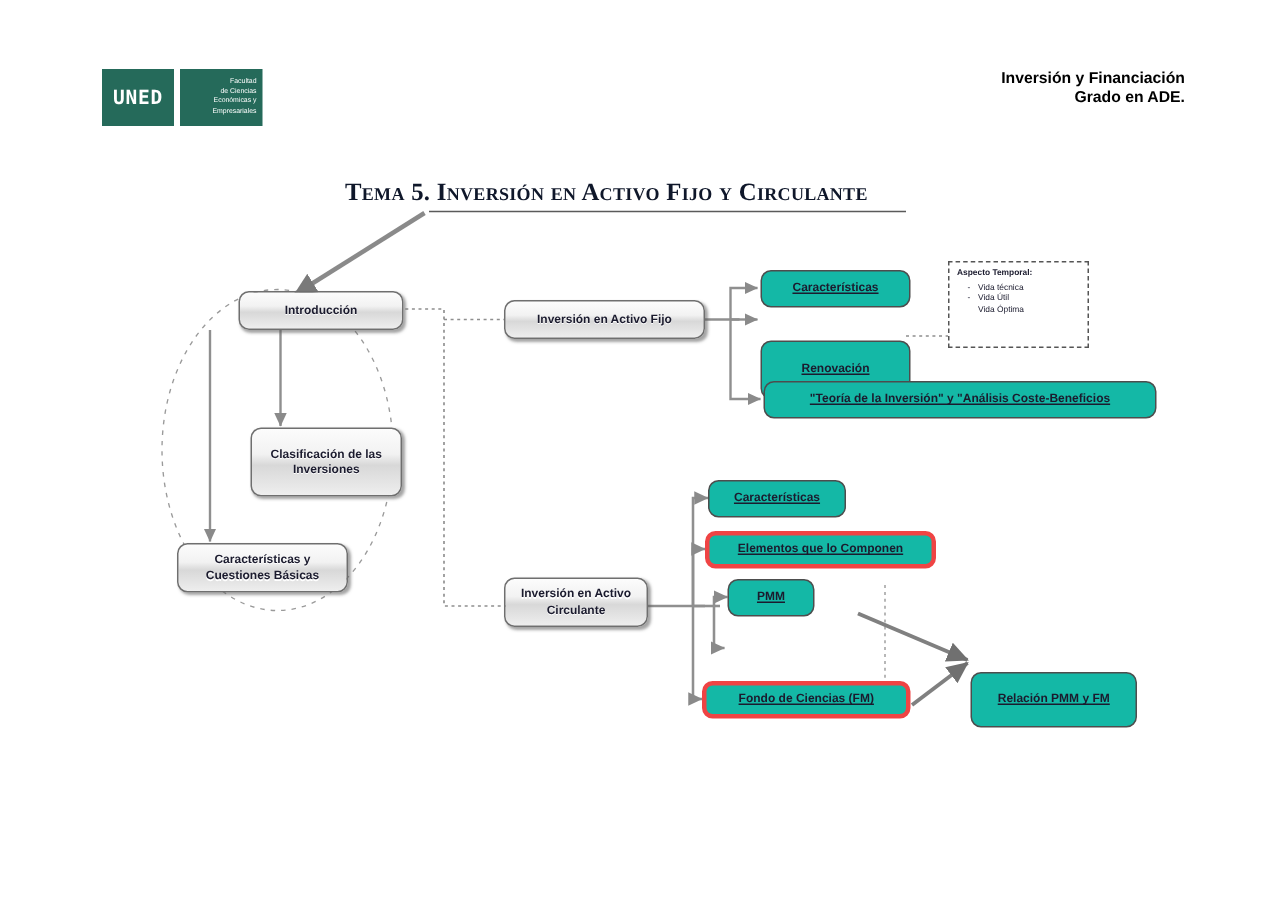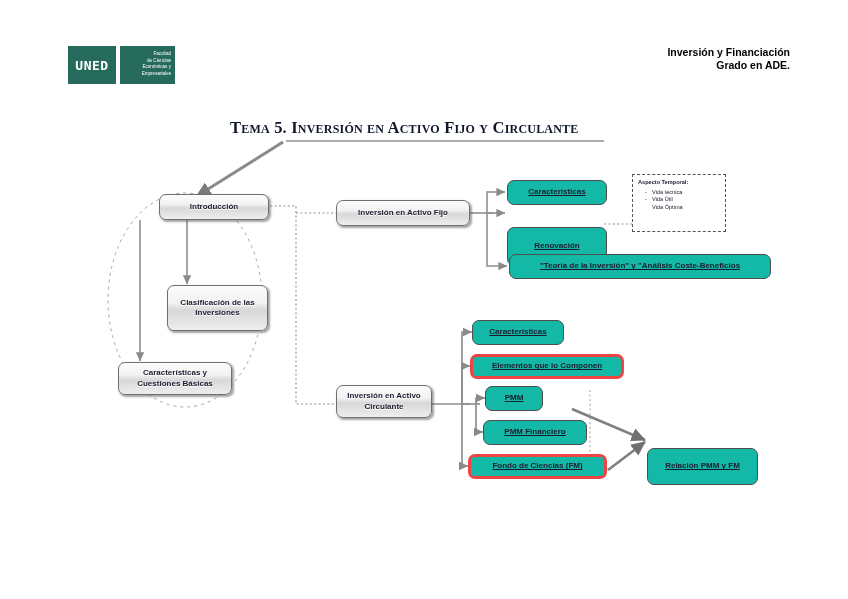--- a/index.html
+++ b/index.html
@@ -199,23 +199,20 @@
   </div>
 
   <div class="node plain thin" style="left:470px;top:354px;width:154px;height:25px;">
     <span>Elementos que lo Componen</span>
   </div>
 
   <div class="node plain" style="left:485px;top:386px;width:58px;height:25px;">
     <span>PMM</span>
   </div>
 
-  <div class="node plain" style="left:483px;top:420px;width:104px;height:25px;">
-    <span>PMM Financiero</span>
-  </div>
 
   <div class="node plain thin" style="left:468px;top:454px;width:139px;height:25px;">
     <span>Fondo de Ciencias (FM)</span>
   </div>
 
   <div class="node plain" style="left:647px;top:448px;width:111px;height:37px;">
     <span>Relación PMM y FM</span>
   </div>
 
 </div>

